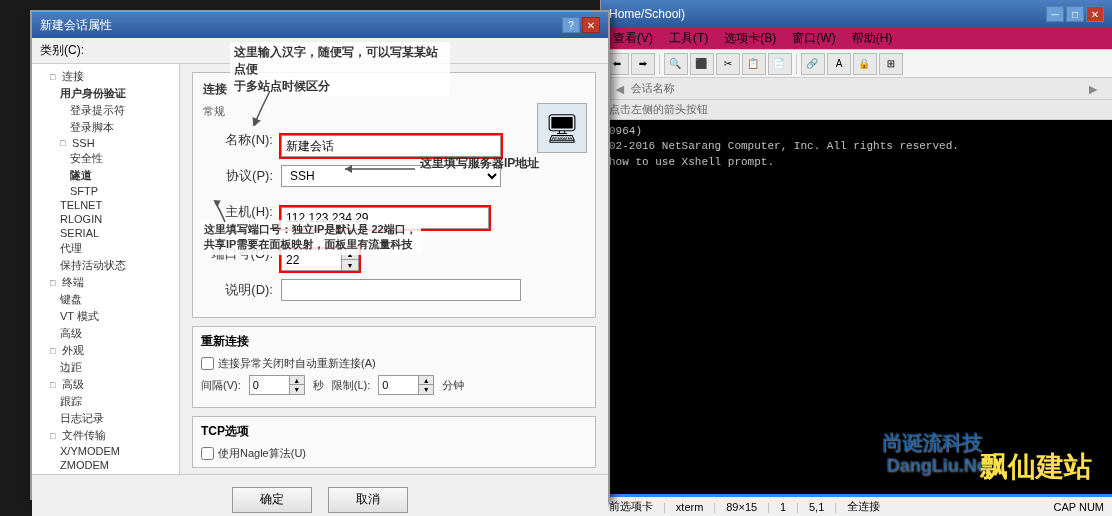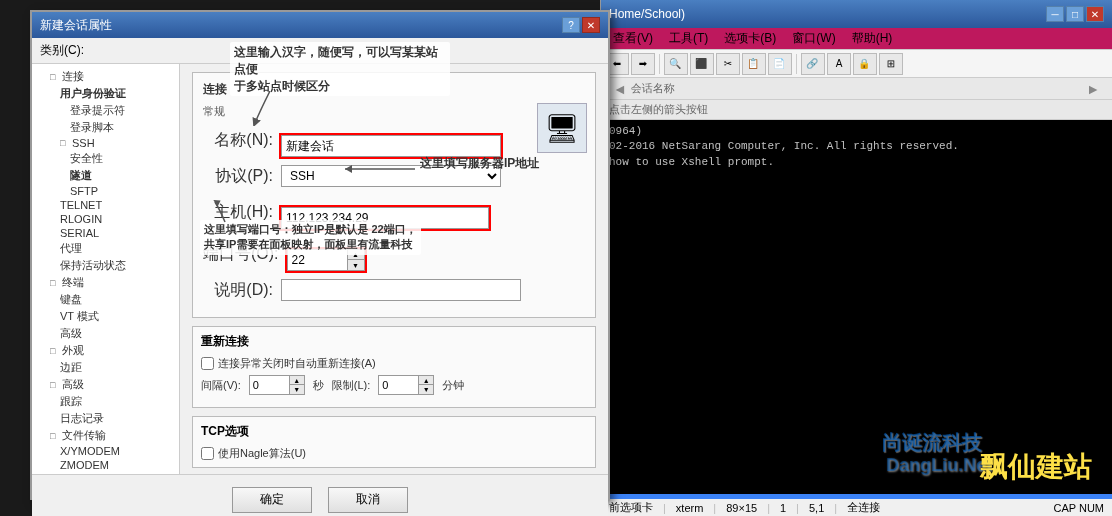--- a/index.html
+++ b/index.html
@@ -102,21 +102,21 @@
       color: #c0c0c0;
       font-family: 'Courier New', monospace;
       font-size: 11px;
       padding: 4px 8px;
       overflow: hidden;
     }
 
     .right-statusbar {
       background: #f0f0f0;
       height: 22px;
-      border-top: 5px solid #3b82f6;
+      border-top: 3px solid #3b82f6;
       display: flex;
       align-items: center;
       padding: 0 8px;
       font-size: 11px;
       gap: 8px;
       position: absolute;
       bottom: 0;
       left: 0;
       right: 0;
     }
@@ -221,21 +221,21 @@
     }
 
     .form-group {
       display: flex;
       align-items: center;
       margin-bottom: 8px;
       gap: 8px;
     }
 
     .form-label {
-      font-size: 16px;
+      font-size: 13px;
       color: #333;
       min-width: 70px;
       text-align: right;
     }
 
     .form-input {
       height: 22px;
       border: 1px solid #999;
       background: white;
       padding: 2px 4px;

